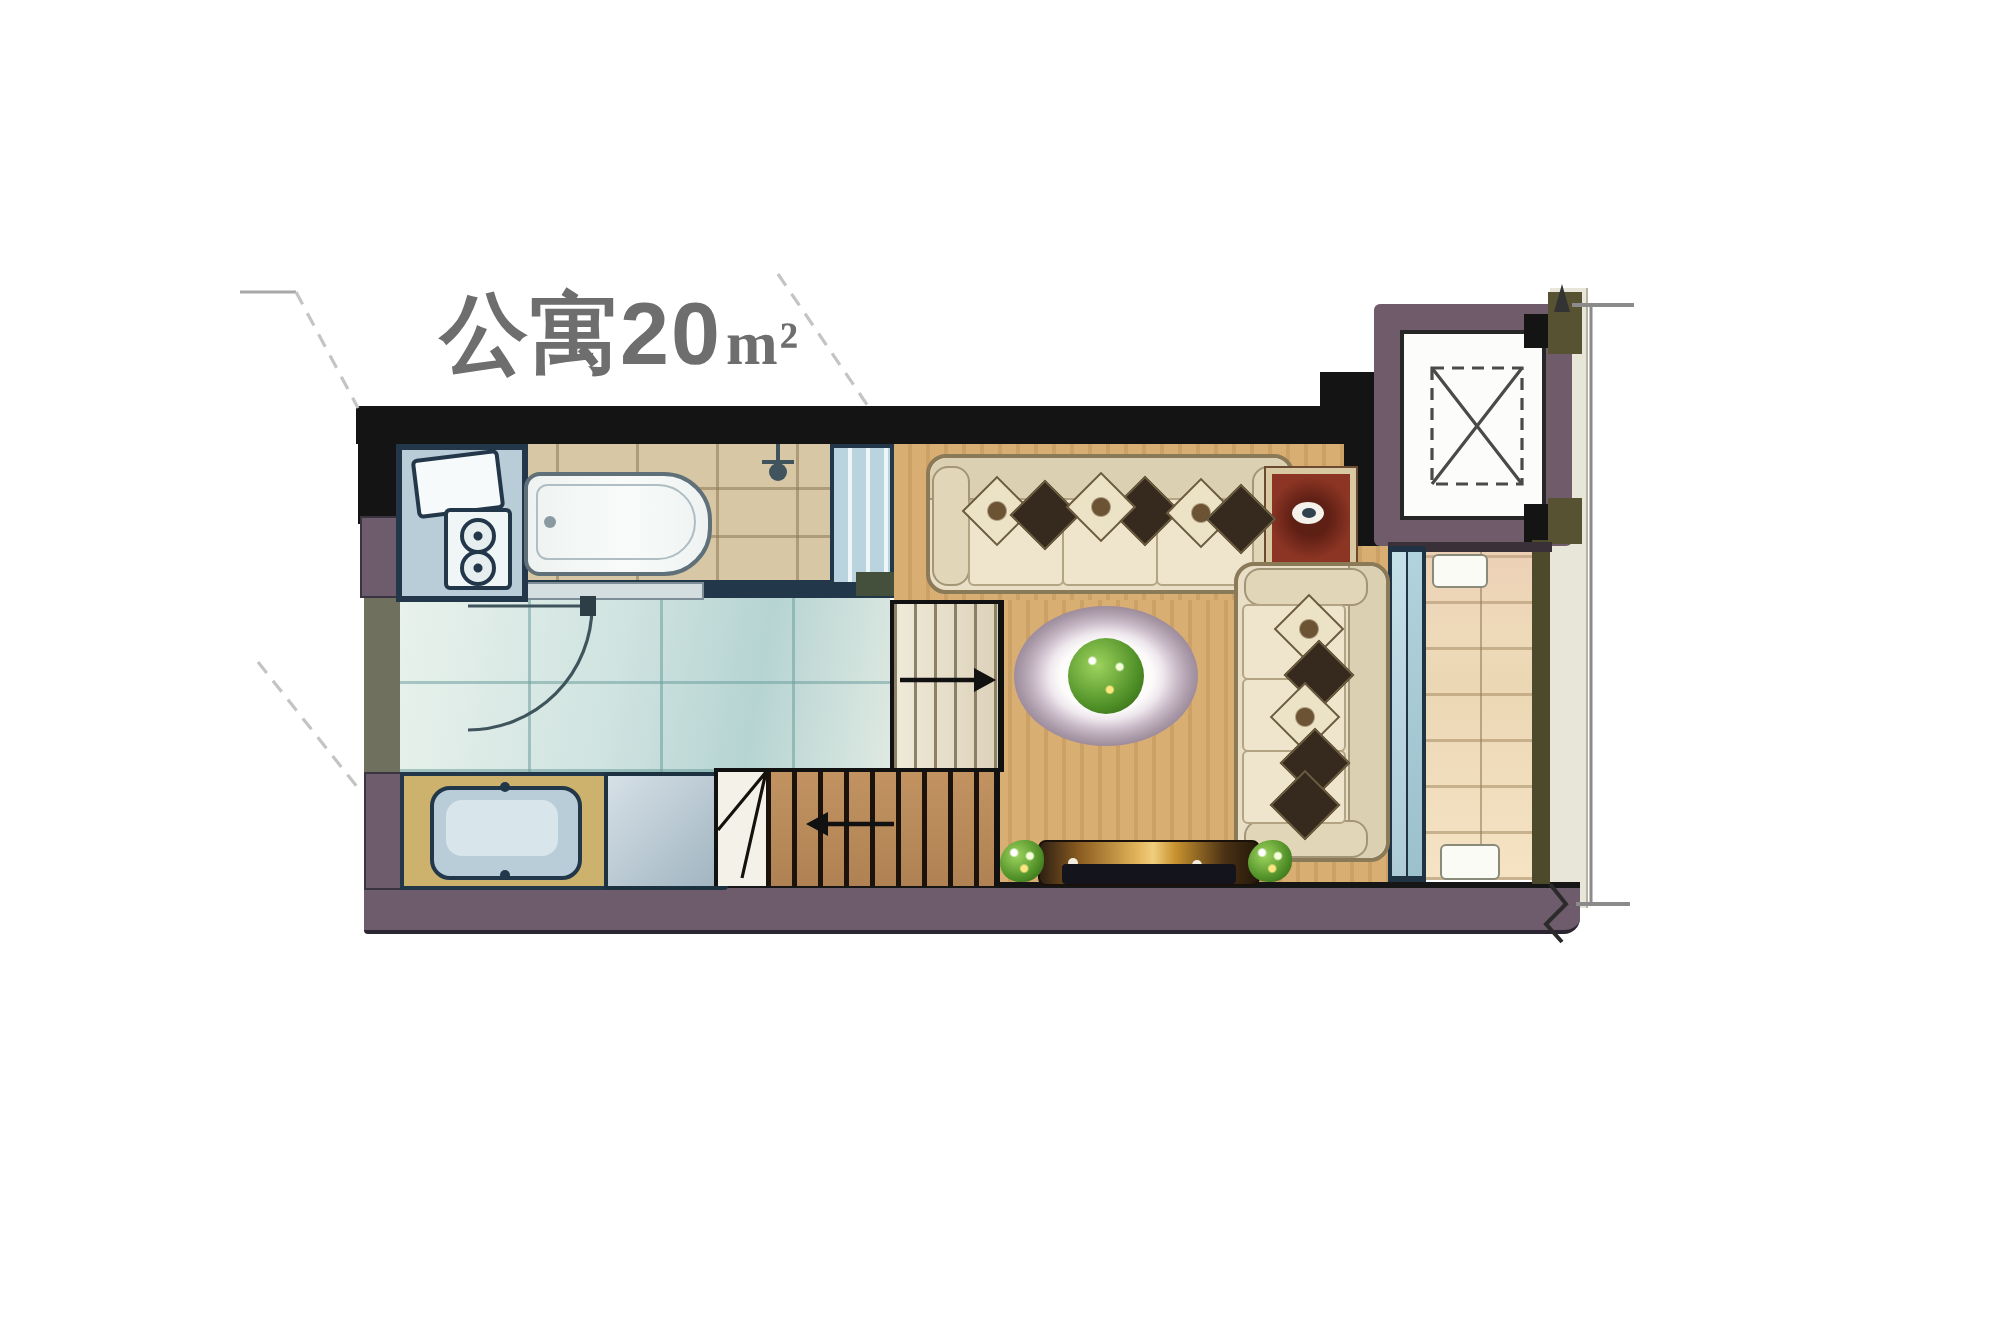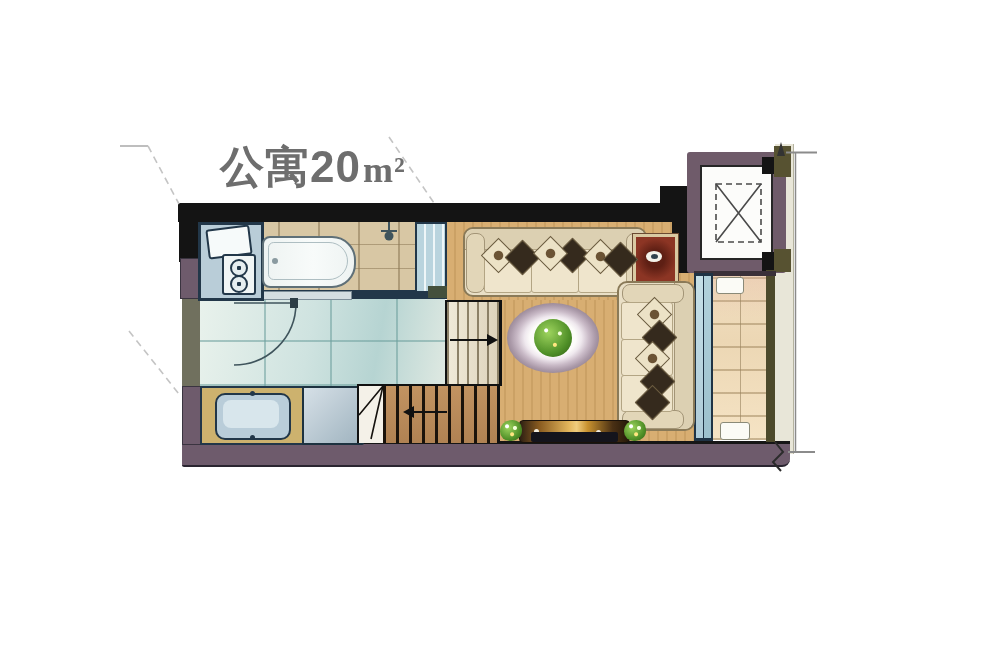--- a/index.html
+++ b/index.html
@@ -2,21 +2,21 @@
 <html><head>
 <meta charset="utf-8">
 <style>
   html,body{margin:0;padding:0;background:#fff;}
   .canvas{position:relative;width:1000px;height:666px;background:#ffffff;overflow:hidden;
           font-family:"Liberation Sans",sans-serif;}
   .abs{position:absolute;}
   
   .title{position:absolute;left:220px;top:138px;color:#6e6e6e;font-weight:bold;
          font-size:44px;letter-spacing:1px;z-index:30;white-space:nowrap;}
-  .title .unit{font-family:"Liberation Serif",serif;font-size:36px;font-weight:bold;margin-left:2px;}
+  .title .unit{font-family:"Liberation Serif",serif;font-size:31px;font-weight:bold;margin-left:2px;}
   
   .wall-black{background:#141414;}
   .wall-mauve{background:#6e5b6c;}
   .wall-olive{background:#575231;}
   .floor-wood{background:repeating-linear-gradient(90deg,#d8ae72 0 7px,#cba165 7px 9px);}
   .floor-bath{background-color:#d8c7a4;
     background-image:repeating-linear-gradient(0deg,rgba(140,120,85,.55) 0 1.5px,transparent 1.5px 24px),
                      repeating-linear-gradient(90deg,rgba(140,120,85,.55) 0 1.5px,transparent 1.5px 40px);}
   .floor-entry{background-image:
       repeating-linear-gradient(0deg,rgba(110,160,158,.55) 0 1.5px,transparent 1.5px 44px),

